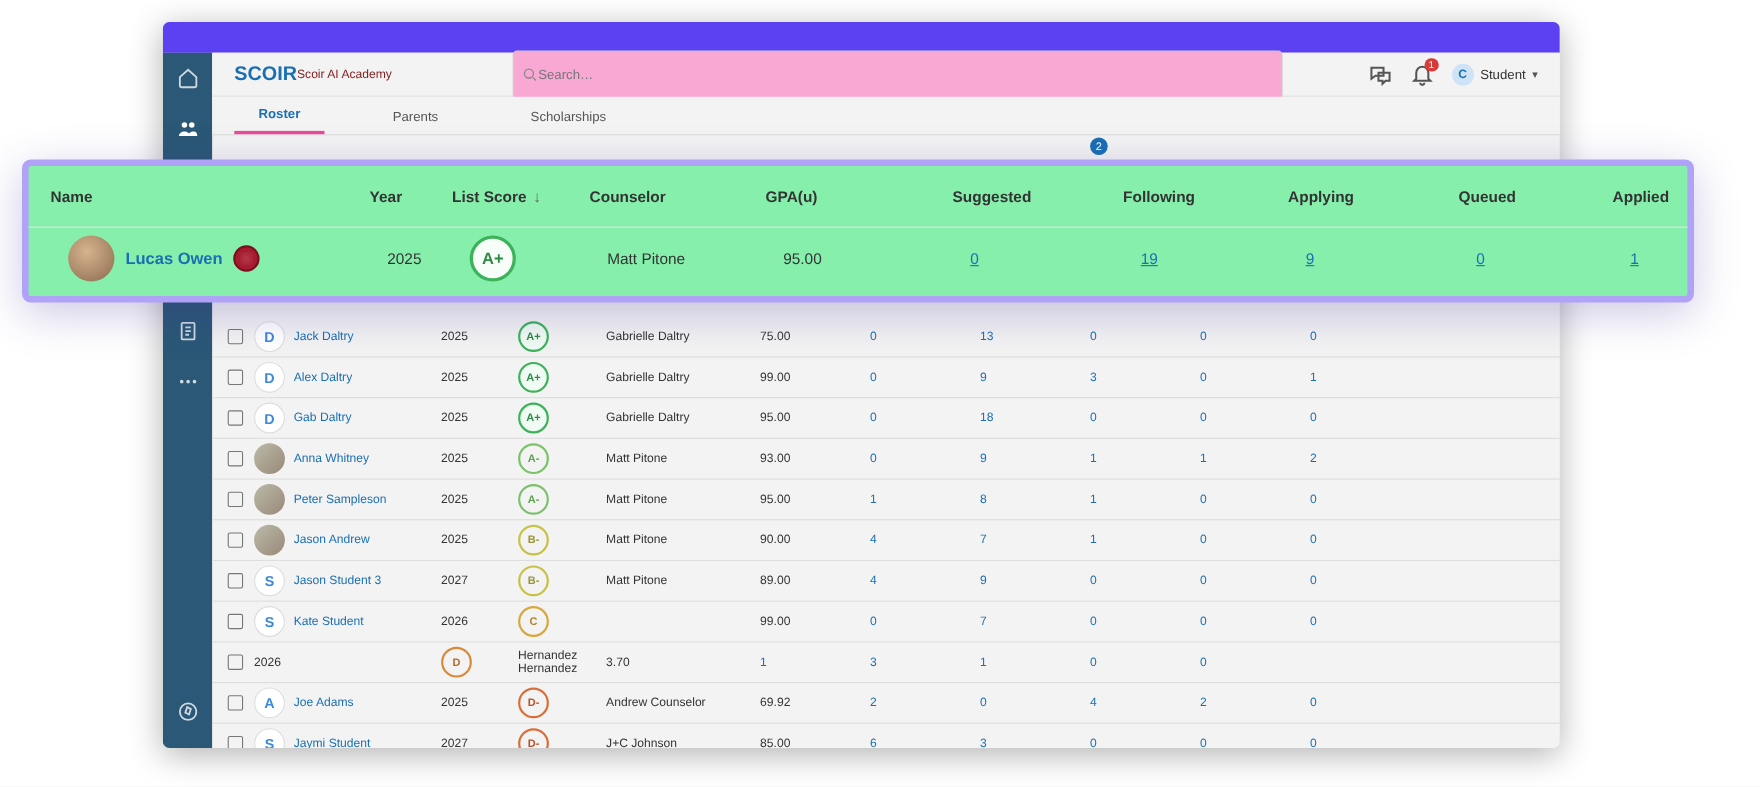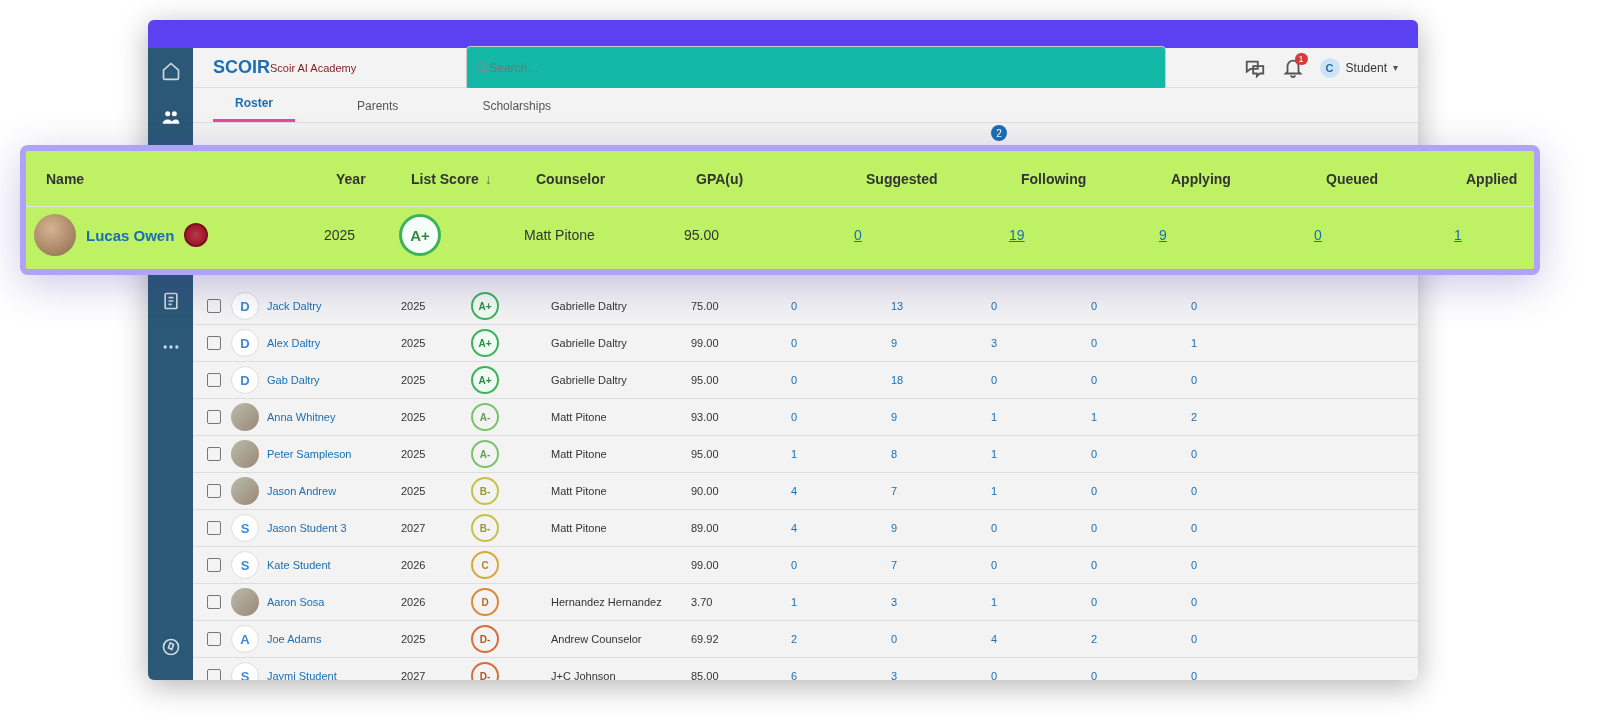--- a/index.html
+++ b/index.html
@@ -7,21 +7,21 @@
   .app{position:absolute;left:148px;top:20px;width:1270px;height:660px;background:#e5e5e5;border-radius:6px;box-shadow:0 6px 30px rgba(0,0,0,.3);overflow:hidden}
   .purple-bar{height:28px;background:#5C41F2}
   .sidebar{position:absolute;left:0;top:28px;bottom:0;width:45px;background:#2b5876;display:flex;flex-direction:column;align-items:center;padding-top:10px;gap:20px}
   .sidebar-item{width:26px;height:26px;display:flex;align-items:center;justify-content:center;color:#cdd9e1;cursor:pointer}
   .sidebar-item.active{color:#fff}
   .sidebar-bottom{margin-top:auto;margin-bottom:20px}
   .main{position:absolute;left:45px;top:28px;right:0;bottom:0;display:flex;flex-direction:column;background:#f3f3f3}
   .topbar{height:40px;display:flex;align-items:center;padding:0 20px;background:#f3f3f3;border-bottom:1px solid #ddd}
   .logo{font-weight:900;color:#1a6fb3;font-size:18px;letter-spacing:0}
   .school{font-size:11px;color:#7f1d1d}
-  .search{flex:0 0 700px;margin-left:110px;height:44px;border:1px solid #ccc;border-radius:4px;display:flex;align-items:center;padding:0 8px;background:#14b8a6}
+  .search{flex:0 0 700px;margin-left:110px;height:44px;border:1px solid #ccc;border-radius:4px;display:flex;align-items:center;padding:0 8px;background:#f9a8d4}
   .search input{border:none;outline:none;flex:1;font-size:12px;background:transparent}
   .tb-right{margin-left:auto;display:flex;align-items:center;gap:16px}
   .chat-icon,.bell-icon{width:22px;height:22px;position:relative;color:#555;cursor:pointer}
   .badge{position:absolute;top:-4px;right:-4px;background:#d83a3a;color:#fff;font-size:9px;border-radius:8px;padding:0 4px;line-height:12px}
   .user-chip{display:flex;align-items:center;gap:6px;cursor:pointer}
   .avatar-c{width:20px;height:20px;border-radius:50%;background:#cfe3f7;color:#1a6fb3;font-size:11px;font-weight:bold;display:flex;align-items:center;justify-content:center}
   .username{font-size:12px;color:#333}
   .chev{font-size:10px;color:#555}
   .tabs{height:35px;display:flex;align-items:flex-end;padding:0 20px;font-size:12px;color:#555;background:#f3f3f3;border-bottom:1px solid #ddd}
   .tab{padding:0 22px 9px;margin-right:40px;cursor:pointer}
@@ -41,23 +41,23 @@
   .score{width:28px;height:28px;border-radius:50%;display:flex;align-items:center;justify-content:center;font-size:10px;font-weight:600}
   .sAplus{border:2px solid #3cb35a;color:#2f8a47;background:#f0fbf3}
   .sAminus{border:2px solid #7bc26b;color:#5ea14f}
   .sBminus{border:2px solid #c7c148;color:#9a9535}
   .sC{border:2px solid #d8a83a;color:#b5842a}
   .sD{border:2px solid #d88a3a;color:#b56a2a}
   .sDminus{border:2px solid #d86f3a;color:#b5522a}
   .link{color:#1a6fb3;cursor:pointer}
   .num{color:#333}
   
-  .overlay{position:absolute;left:20px;top:145px;width:1520px;height:130px;background:#bef264;border:6px solid #b0a2f7;border-radius:8px;box-shadow:0 10px 40px rgba(60,40,150,.25);z-index:100}
+  .overlay{position:absolute;left:20px;top:145px;width:1520px;height:130px;background:#86efac;border:6px solid #b0a2f7;border-radius:8px;box-shadow:0 10px 40px rgba(60,40,150,.25);z-index:100}
   .overlay .hrow{display:grid;grid-template-columns:290px 75px 125px 160px 170px 155px 150px 155px 140px 100px;height:56px;align-items:center;font-size:14px;font-weight:700;color:#333;padding:0 20px;border-bottom:1px solid #e3e3e3}
-  .overlay .drow{display:grid;grid-template-columns:290px 75px 125px 160px 170px 155px 150px 155px 140px 100px;height:56px;align-items:center;font-size:14px;color:#333;padding:0 8px}
+  .overlay .drow{display:grid;grid-template-columns:290px 75px 125px 160px 170px 155px 150px 155px 140px 100px;height:56px;align-items:center;font-size:14px;color:#333;padding:0 36px}
   .sort-arrow{display:inline-block;margin-left:6px;font-weight:normal;color:#666}
   .big-pfp{width:42px;height:42px;border-radius:50%;background:radial-gradient(circle at 40% 35%,#d7b48f,#8a6a4e)}
   .big-name{color:#1a6fb3;font-weight:600;font-size:15px;cursor:pointer}
   .crest{width:24px;height:24px;border-radius:50%;background:#a61c2e;border:2px solid #7a0f1f;position:relative}
   .crest::after{content:"";position:absolute;inset:4px;background:radial-gradient(circle,#fff2,#0000)}
   .big-score{width:42px;height:42px;border-radius:50%;border:3px solid #3cb35a;color:#2f8a47;background:#f7fdf8;display:flex;align-items:center;justify-content:center;font-size:15px;font-weight:700}
   .olink{color:#1a6fb3;text-decoration:underline;cursor:pointer}
   .count-badge{width:16px;height:16px;border-radius:50%;background:#1a6fb3;color:#fff;font-size:10px;display:inline-flex;align-items:center;justify-content:center;position:absolute}
 </style>
 </head>
@@ -319,24 +319,20 @@
     <div><span class="link">0</span></div>
     <div><span class="link">7</span></div>
     <div><span class="link">0</span></div>
     <div><span class="link">0</span></div>
     <div><span class="link">0</span></div>
     <div></div>
           </div>
           <div class="trow">
     <div>
               <div class="chk"></div>
-            </div>
-    <div class="ncell">
-              <div class="pfp photo"></div>
-              <span class="sname">Aaron Sosa</span>
             </div>
     <div class="num">2026</div>
     <div>
               <div class="score sD">D</div>
             </div>
     <div class="num">Hernandez Hernandez</div>
     <div class="num">3.70</div>
     <div><span class="link">1</span></div>
     <div><span class="link">3</span></div>
     <div><span class="link">1</span></div>

